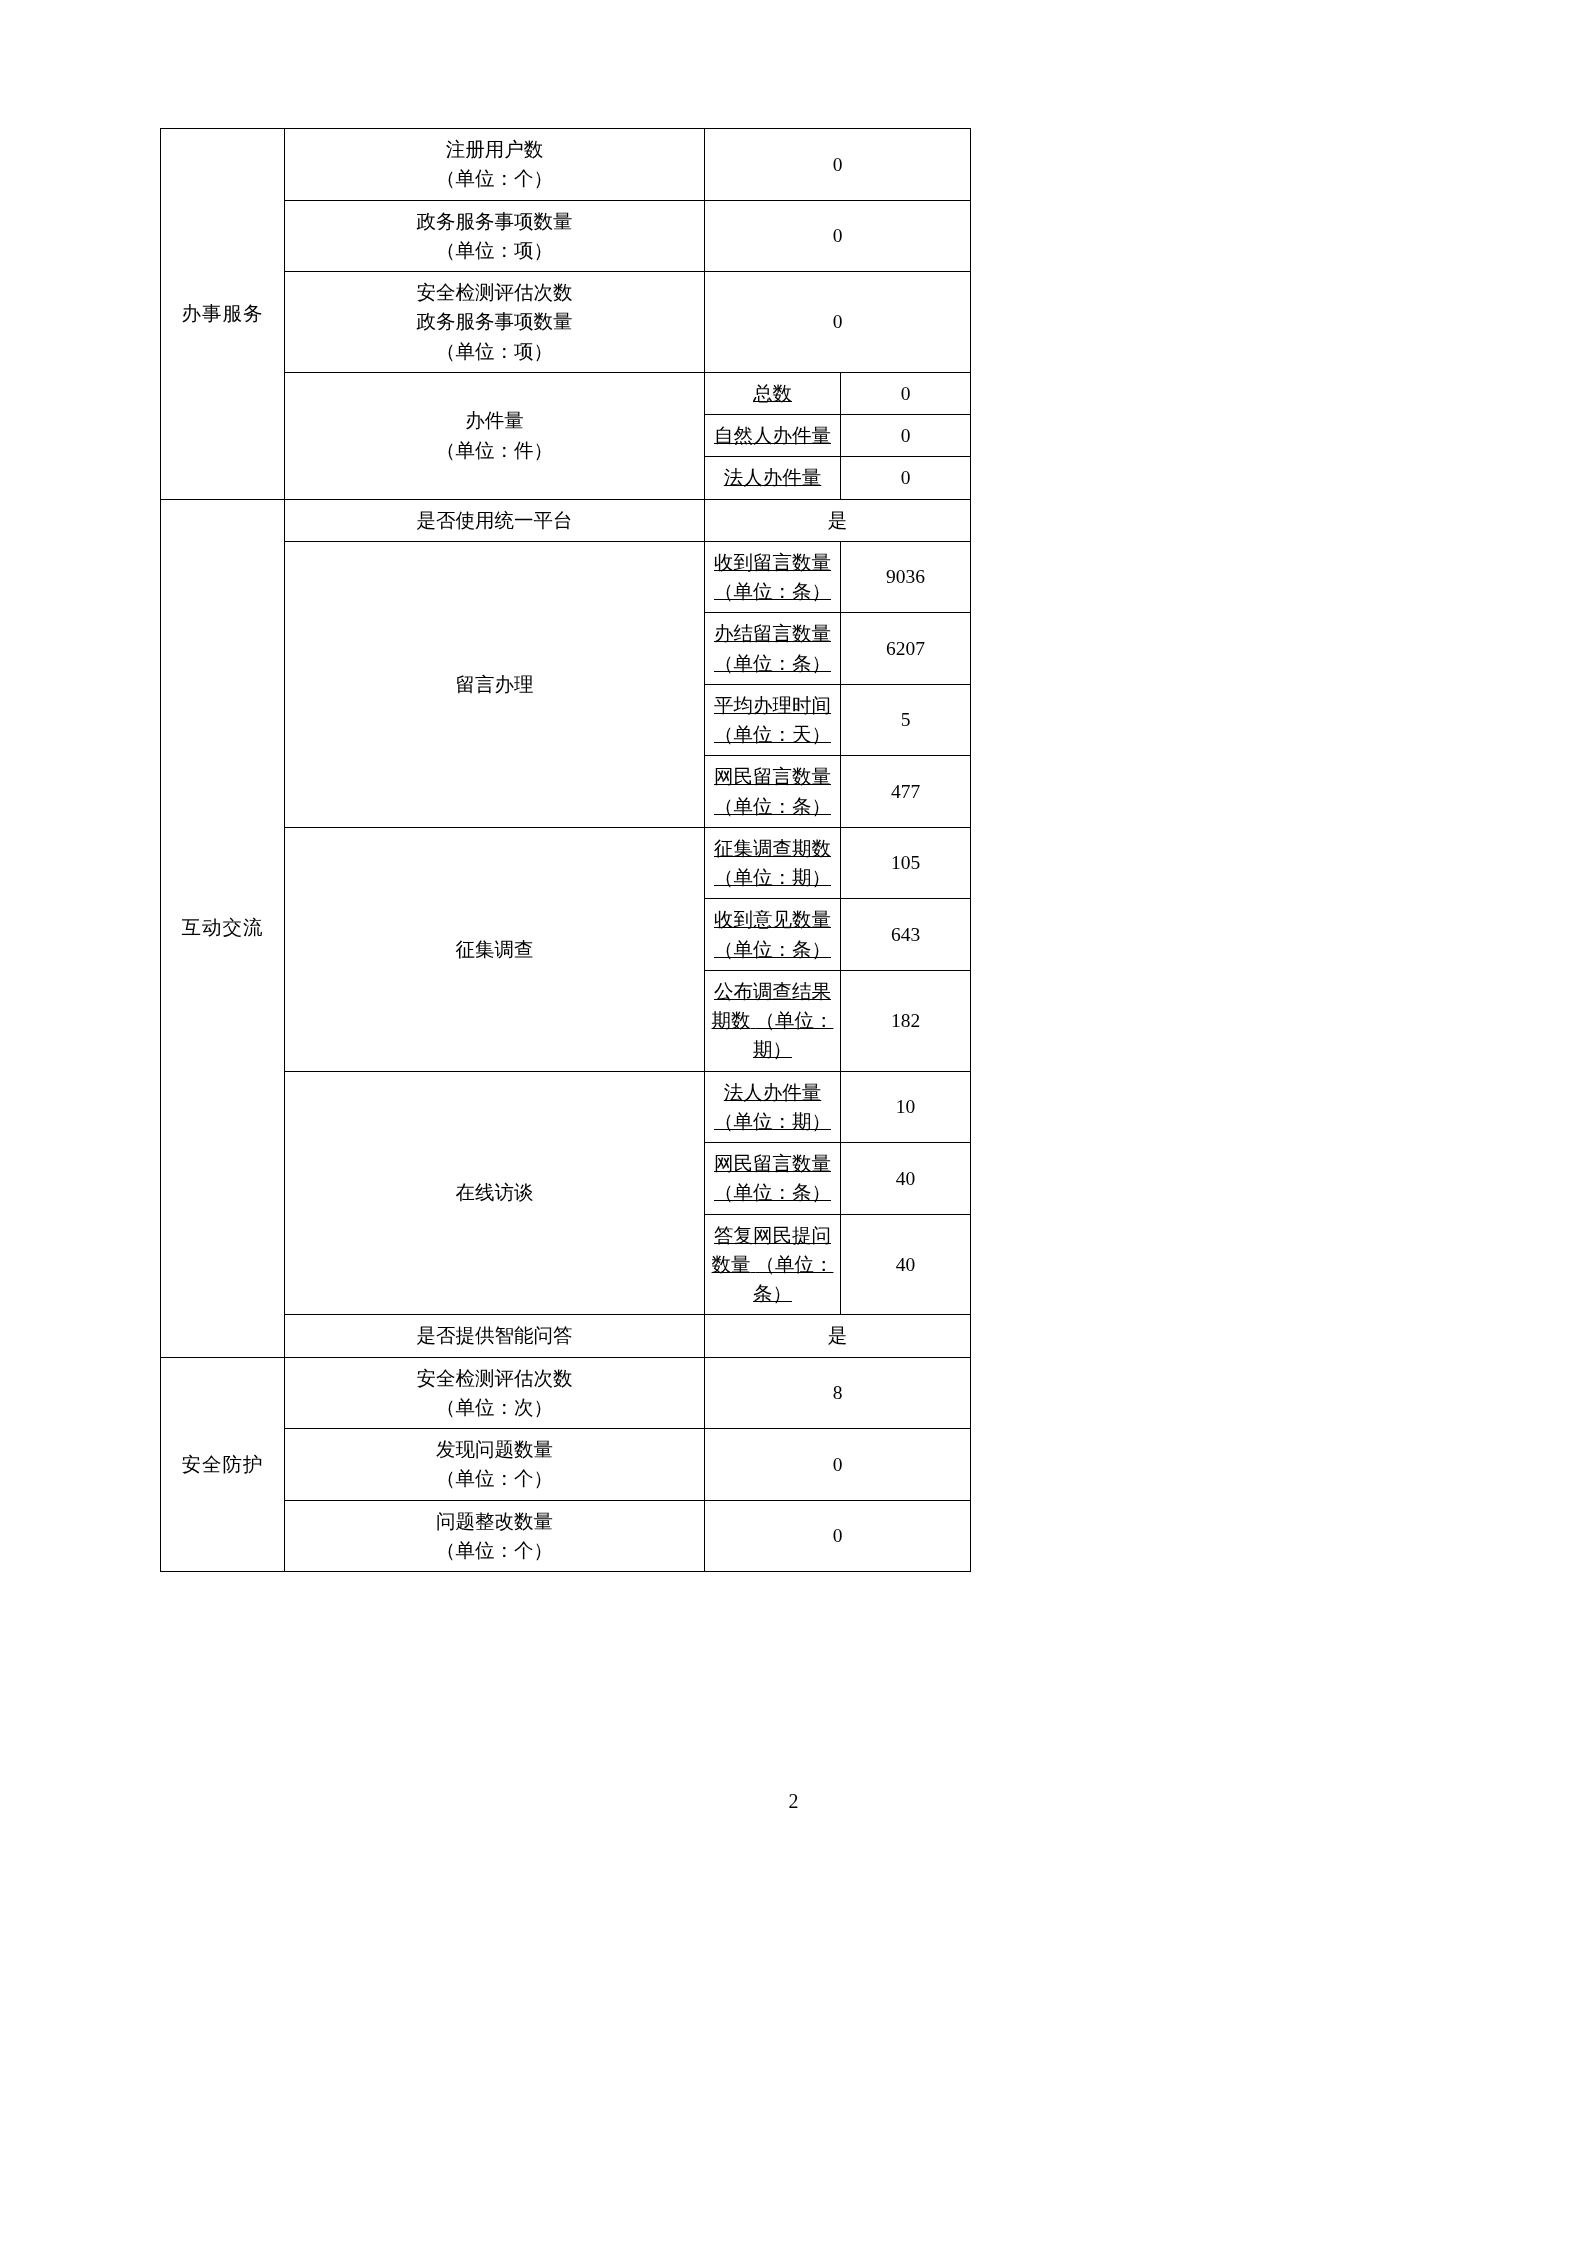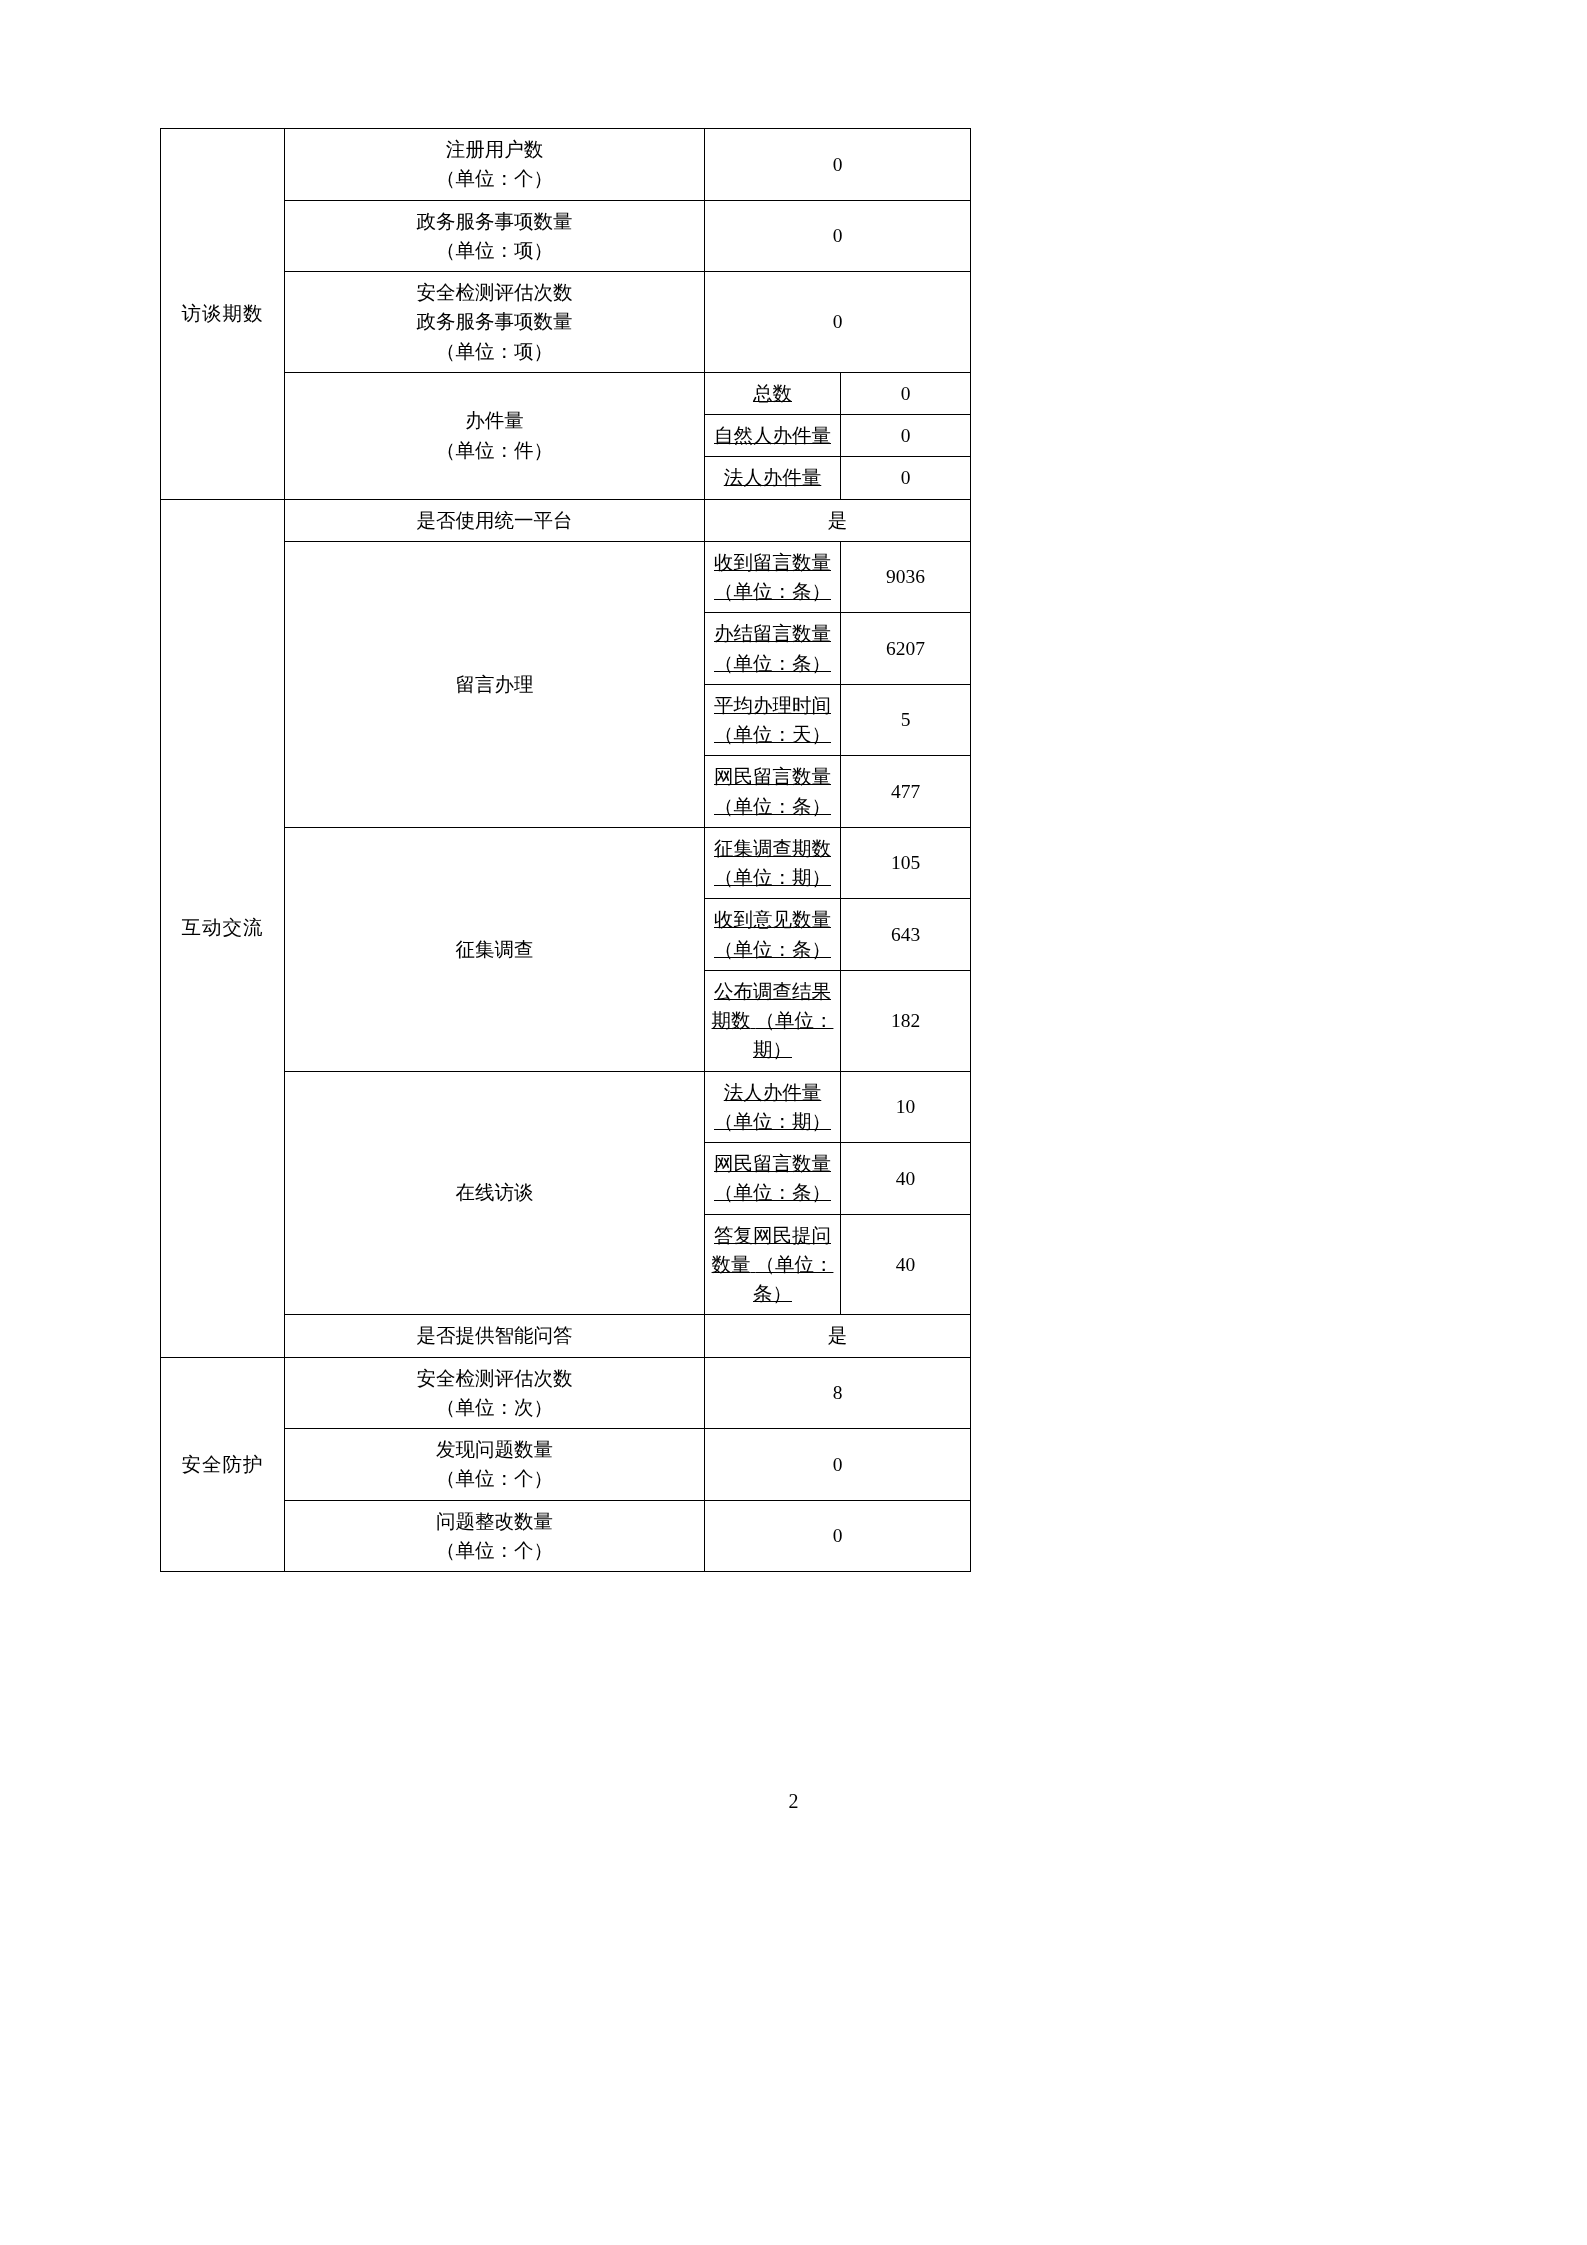--- a/index.html
+++ b/index.html
@@ -78,21 +78,21 @@
       <colgroup>
         <col style="width:124px">
         <col style="width:210px">
         <col style="width:210px">
         <col style="width:136px">
         <col style="width:130px">
       </colgroup>
       <tbody>
 
         <tr>
-          <td class="cat" rowspan="6">访谈期数</td>
+          <td class="cat" rowspan="6">办事服务</td>
           <td class="lbl" colspan="2">
             <span class="l1">注册用户数</span>
             <span class="l2">（单位：个）</span>
           </td>
           <td class="val" colspan="2">0</td>
         </tr>
 
         <tr>
           <td class="lbl" colspan="2">
             <span class="l1">政务服务事项数量</span>

